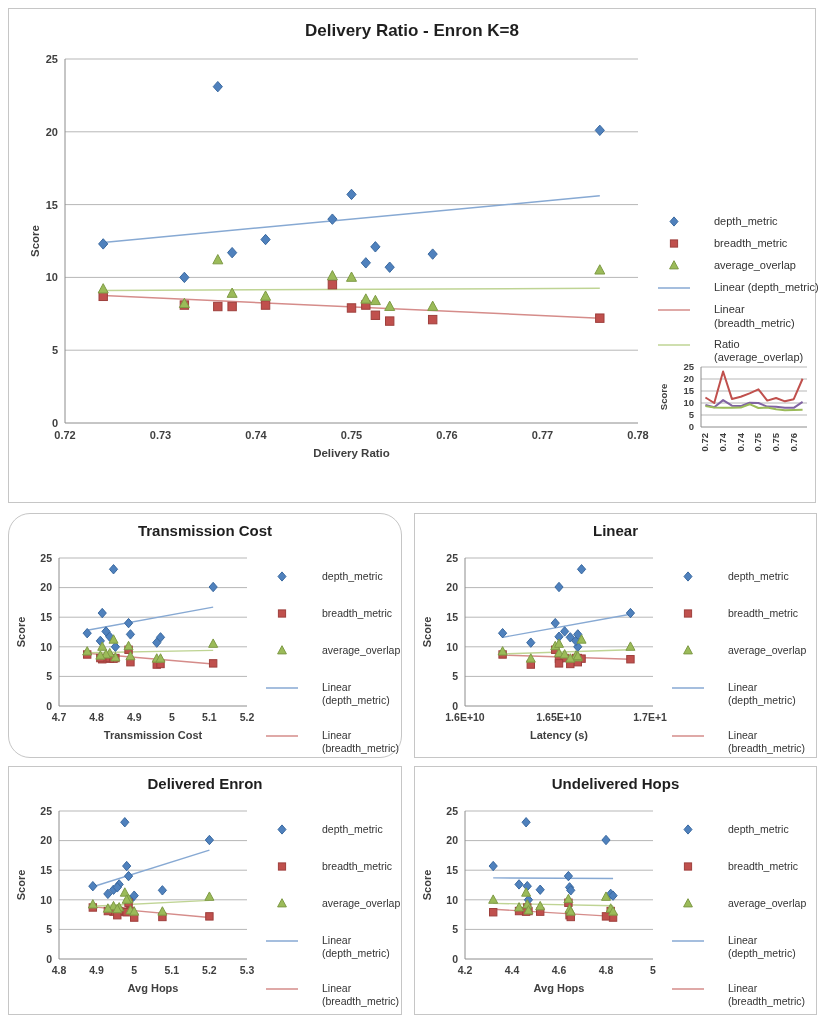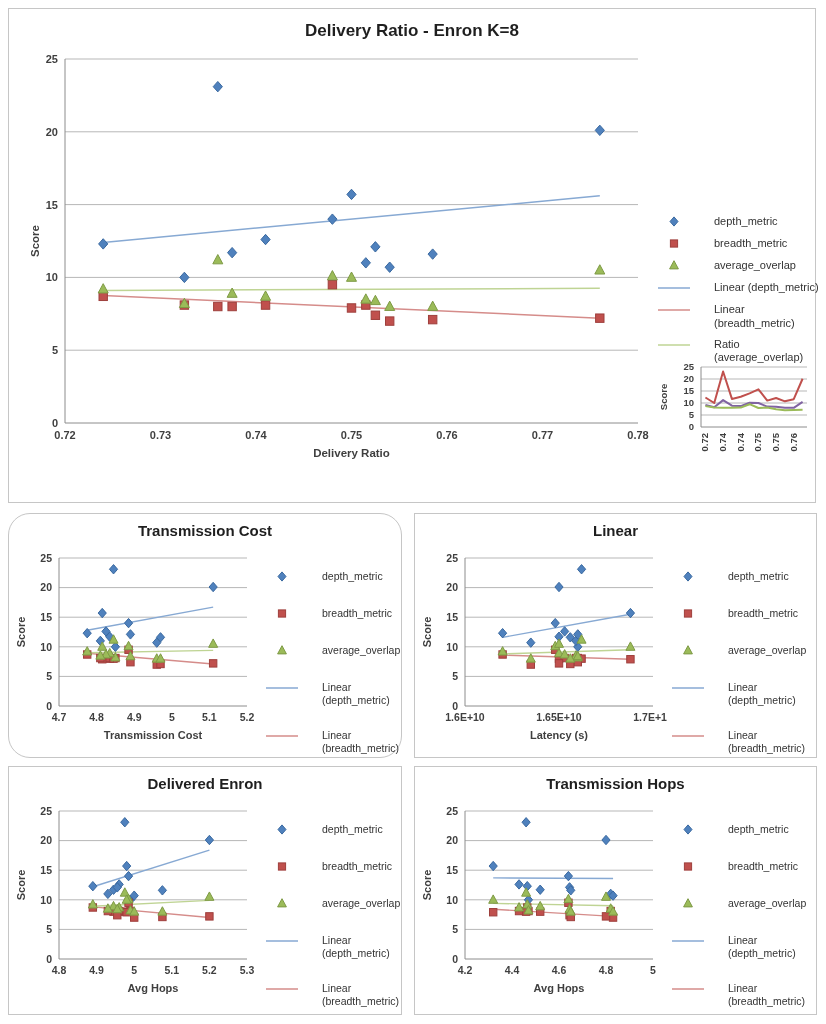--- a/index.html
+++ b/index.html
@@ -496,21 +496,21 @@
         <span class="lg-marker"><svg width="34" height="13" viewBox="0 0 34 13">
             <line x1="1" y1="7" x2="33" y2="7" stroke="#D58C8A" stroke-width="1.5"></line>
           </svg></span>
         <span class="lg-label">Linear
 (breadth_metric)</span>
       </div>
     </div>
 </section>
 
 <section class="panel panel-uh">
-  <h2 class="chart-title title-small">Transmission Hops</h2>
+  <h2 class="chart-title title-small">Undelivered Hops</h2>
   <div class="plot-mount">
       <svg width="252" height="242" viewBox="0 0 252 242">
         <line x1="50" x2="238" y1="192" y2="192" stroke="#8C8C8C" stroke-width="1"></line>
         <line x1="50" x2="238" y1="162.4" y2="162.4" stroke="#B7B7B7" stroke-width="1"></line>
         <line x1="50" x2="238" y1="132.8" y2="132.8" stroke="#B7B7B7" stroke-width="1"></line>
         <line x1="50" x2="238" y1="103.2" y2="103.2" stroke="#B7B7B7" stroke-width="1"></line>
         <line x1="50" x2="238" y1="73.6" y2="73.6" stroke="#B7B7B7" stroke-width="1"></line>
         <line x1="50" x2="238" y1="44" y2="44" stroke="#B7B7B7" stroke-width="1"></line>
         <line x1="50" x2="50" y1="44" y2="192" stroke="#8C8C8C" stroke-width="1"></line>
         <text font-family="&quot;Liberation Sans&quot;, sans-serif" fill="#3F3F3F" font-weight="bold" x="43" y="195.78" font-size="10.5" text-anchor="end">0</text>

